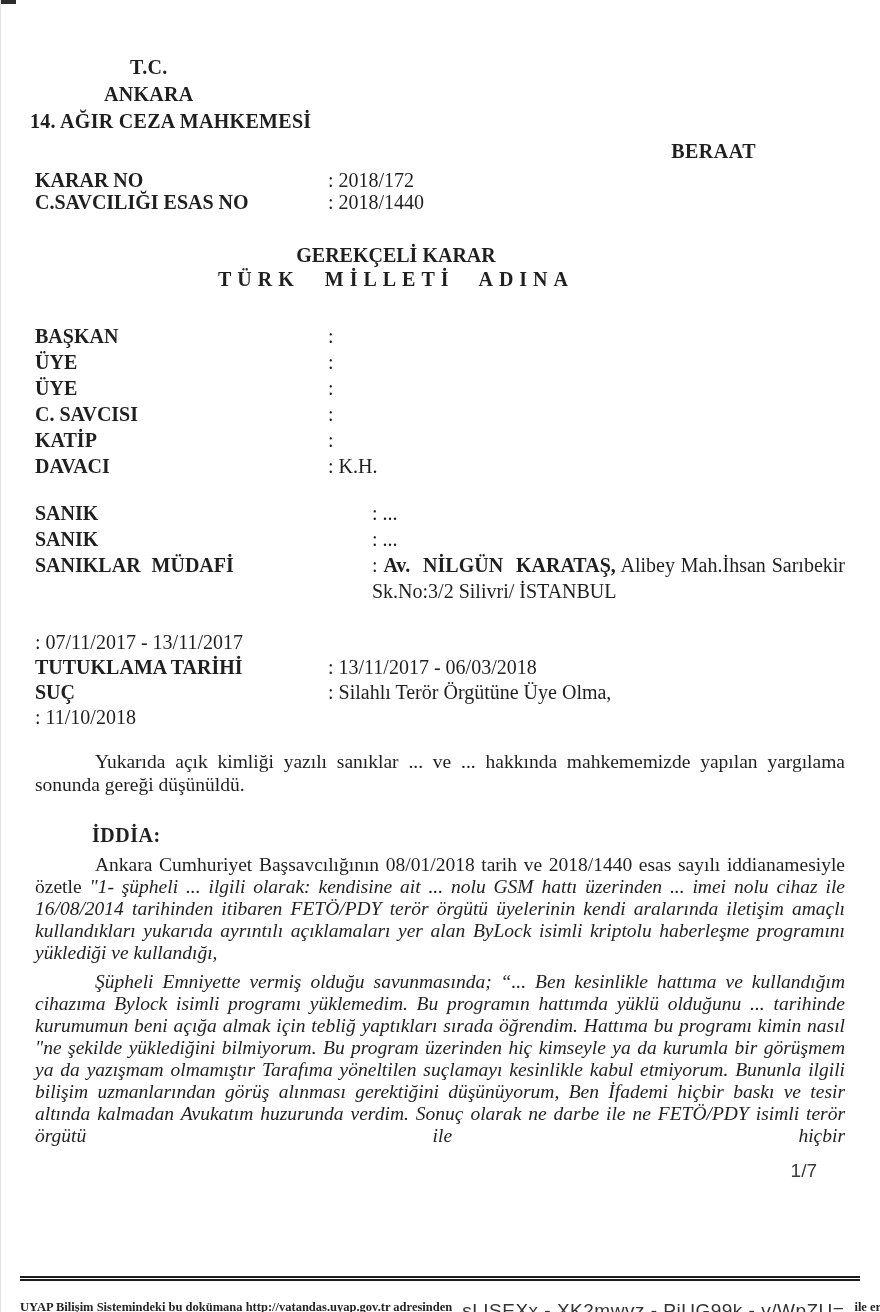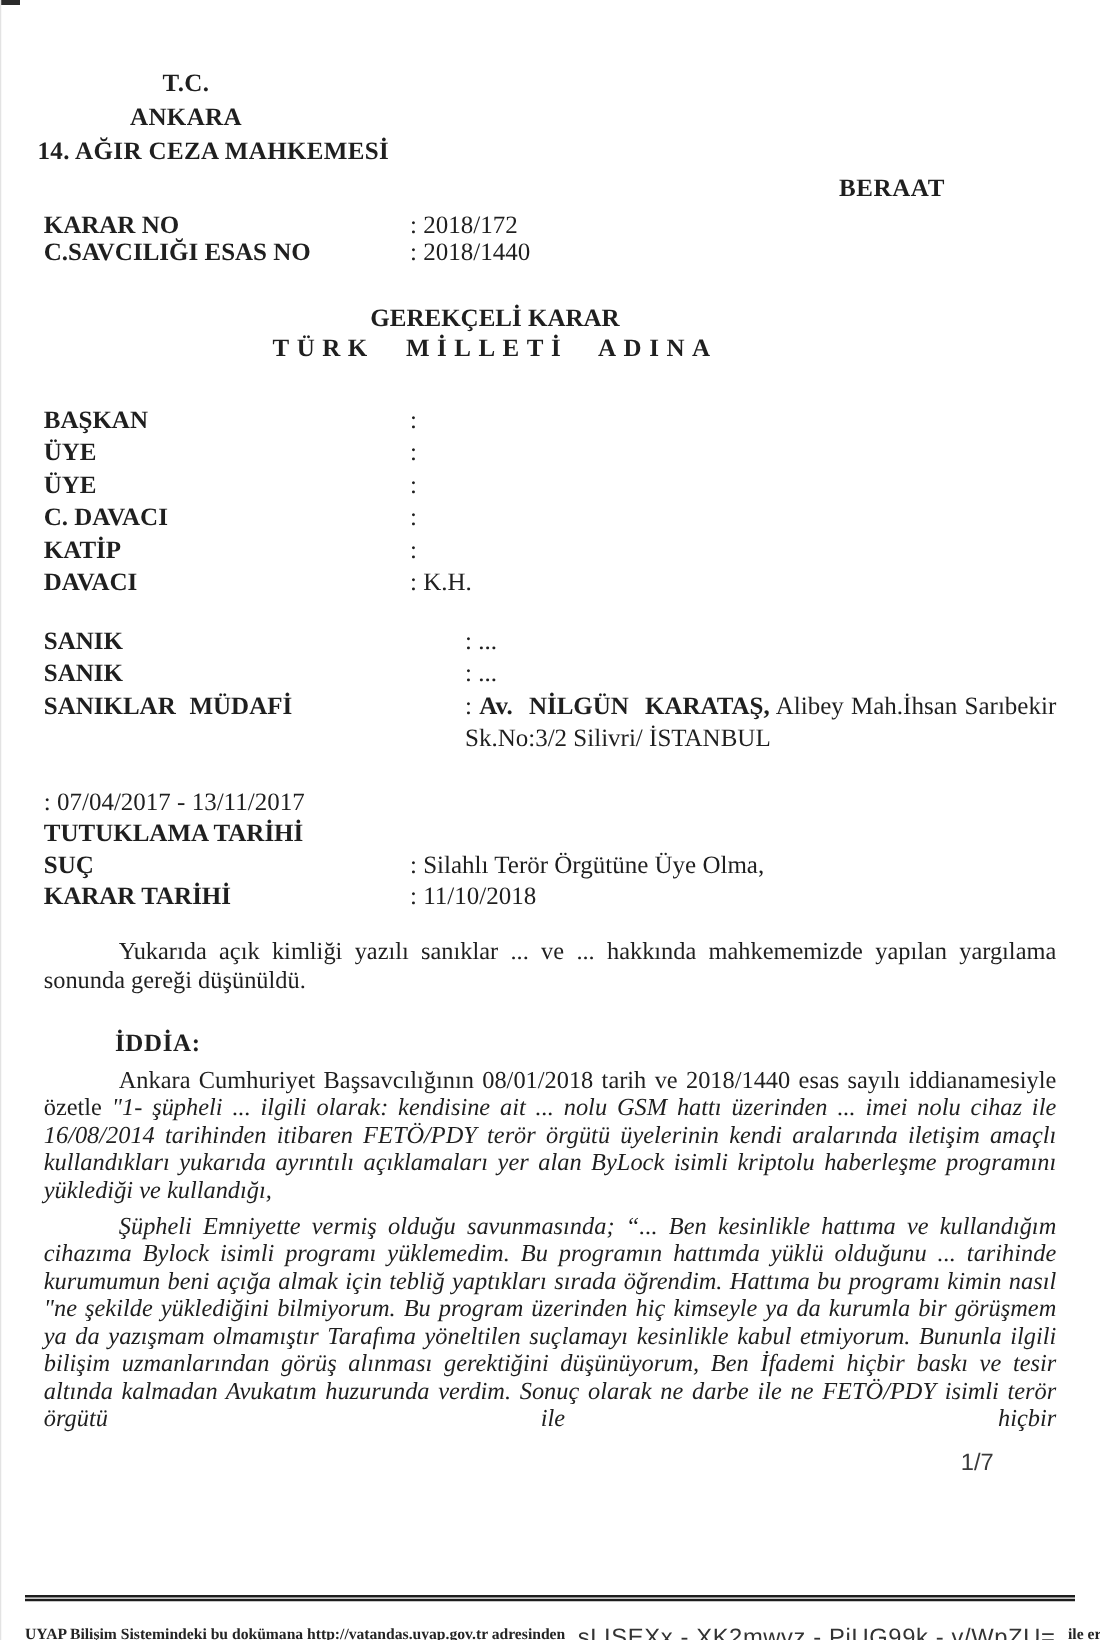--- a/index.html
+++ b/index.html
@@ -45,21 +45,21 @@
   .body-text{margin-left:35px;margin-right:21px;width:810px;}
   .para{font-size:19.5px;line-height:22px;text-align:justify;text-indent:60px;}
   .intro-para{margin-top:20px;line-height:23px;}
   .iddia{margin-top:29px;margin-left:57px;font-weight:bold;font-size:20px;
        letter-spacing:.5px;line-height:20px;}
   .p1{margin-top:9px;}
   .p2{margin-top:7px;text-align-last:justify;}
   .it{font-style:italic;}
 
   
-  .pagenum{margin-top:13px;text-align:right;padding-right:85px;
+  .pagenum{margin-top:13px;text-align:right;padding-right:63px;
        font-family:"Liberation Sans", sans-serif;font-size:19px;color:#3a3a3a;}
 
   
   .footer{position:absolute;left:20px;right:20px;top:1276px;}
   .footer-rule{height:0;border-top:5px double #1c1c1c;}
   .footer-line{display:flex;align-items:flex-start;gap:10px;margin-top:19px;
        white-space:nowrap;}
   .footer-small{font-size:12.5px;font-weight:bold;color:#242424;}
   .footer-code{font-family:"Liberation Sans", sans-serif;font-size:19px;
        color:#333;letter-spacing:.5px;}
@@ -101,21 +101,21 @@
     </div>
     <div class="row">
       <span class="lbl">ÜYE</span>
       <span class="val">:</span>
     </div>
     <div class="row">
       <span class="lbl">ÜYE</span>
       <span class="val">:</span>
     </div>
     <div class="row">
-      <span class="lbl">C. DAVACI</span>
+      <span class="lbl">C. SAVCISI</span>
       <span class="val">:</span>
     </div>
     <div class="row">
       <span class="lbl">KATİP</span>
       <span class="val">:</span>
     </div>
     <div class="row">
       <span class="lbl">DAVACI</span>
       <span class="val">: K.H.</span>
     </div>
@@ -131,31 +131,31 @@
       <span class="val">: ...</span>
     </div>
     <div class="row">
       <span class="lbl lbl-wide">SANIKLAR MÜDAFİ</span>
       <span class="val defense-val"><span>: </span><b>Av. NİLGÜN KARATAŞ,</b> <span>Alibey Mah.İhsan Sarıbekir Sk.No:3/2 Silivri/ İSTANBUL</span></span>
     </div>
   </div>
 
   <div class="rows date-rows">
     <div class="row">
-      <span class="val">: 07/04/2017 - 13/11/2017</span>
+      <span class="val">: 07/11/2017 - 13/11/2017</span>
     </div>
     <div class="row">
       <span class="lbl">TUTUKLAMA TARİHİ</span>
+      <span class="val">: 13/11/2017 - 06/03/2018</span>
     </div>
     <div class="row">
       <span class="lbl">SUÇ</span>
       <span class="val">: Silahlı Terör Örgütüne Üye Olma,</span>
     </div>
     <div class="row">
-      <span class="lbl">KARAR TARİHİ</span>
       <span class="val">: 11/10/2018</span>
     </div>
   </div>
 
   <div class="body-text">
     <div class="para intro-para">Yukarıda açık kimliği yazılı sanıklar ... ve ... hakkında mahkememizde yapılan yargılama sonunda gereği düşünüldü.</div>
     <div class="iddia">İDDİA:</div>
     <div class="para p1"><span>Ankara Cumhuriyet Başsavcılığının 08/01/2018 tarih ve 2018/1440 esas sayılı iddianamesiyle özetle </span><span class="it">"1- şüpheli ... ilgili olarak: kendisine ait ... nolu GSM hattı üzerinden ... imei nolu cihaz ile 16/08/2014 tarihinden itibaren FETÖ/PDY terör örgütü üyelerinin kendi aralarında iletişim amaçlı kullandıkları yukarıda ayrıntılı açıklamaları yer alan ByLock isimli kriptolu haberleşme programını yüklediği ve kullandığı,</span></div>
     <div class="para p2 it">Şüpheli Emniyette vermiş olduğu savunmasında; “... Ben kesinlikle hattıma ve kullandığım cihazıma Bylock isimli programı yüklemedim. Bu programın hattımda yüklü olduğunu ... tarihinde kurumumun beni açığa almak için tebliğ yaptıkları sırada öğrendim. Hattıma bu programı kimin nasıl "ne şekilde yüklediğini bilmiyorum. Bu program üzerinden hiç kimseyle ya da kurumla bir görüşmem ya da yazışmam olmamıştır Tarafıma yöneltilen suçlamayı kesinlikle kabul etmiyorum. Bununla ilgili bilişim uzmanlarından görüş alınması gerektiğini düşünüyorum, Ben İfademi hiçbir baskı ve tesir altında kalmadan Avukatım huzurunda verdim.  Sonuç olarak ne darbe ile ne FETÖ/PDY isimli terör örgütü ile hiçbir</div>
   </div>

